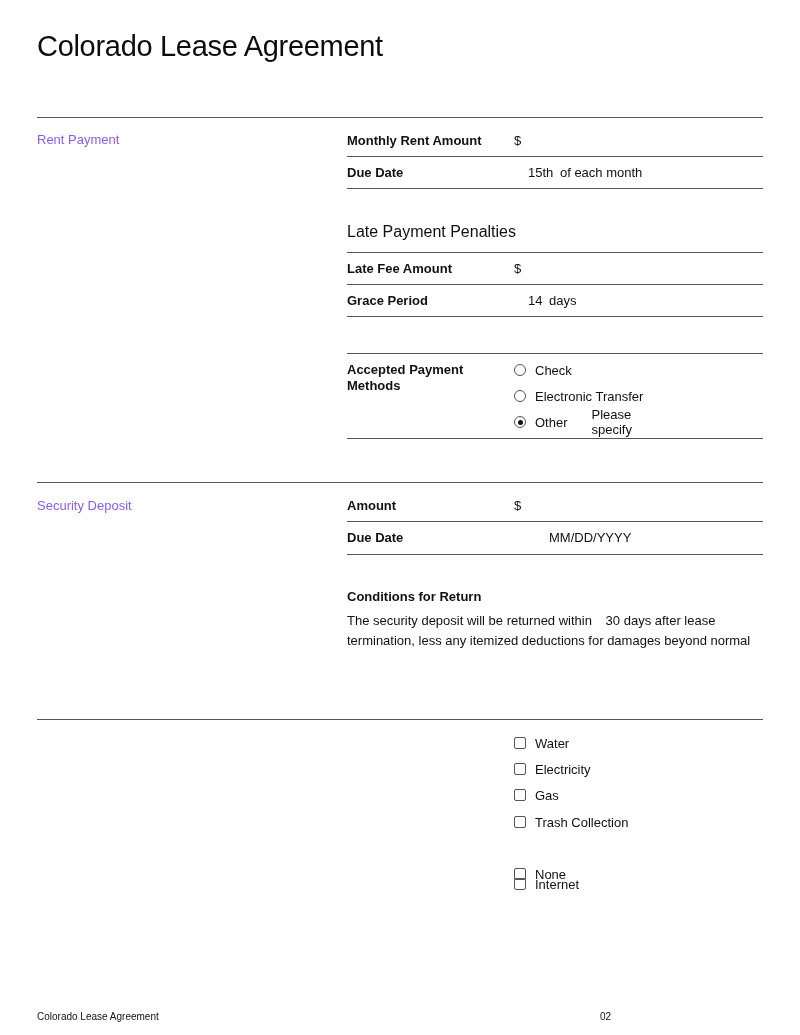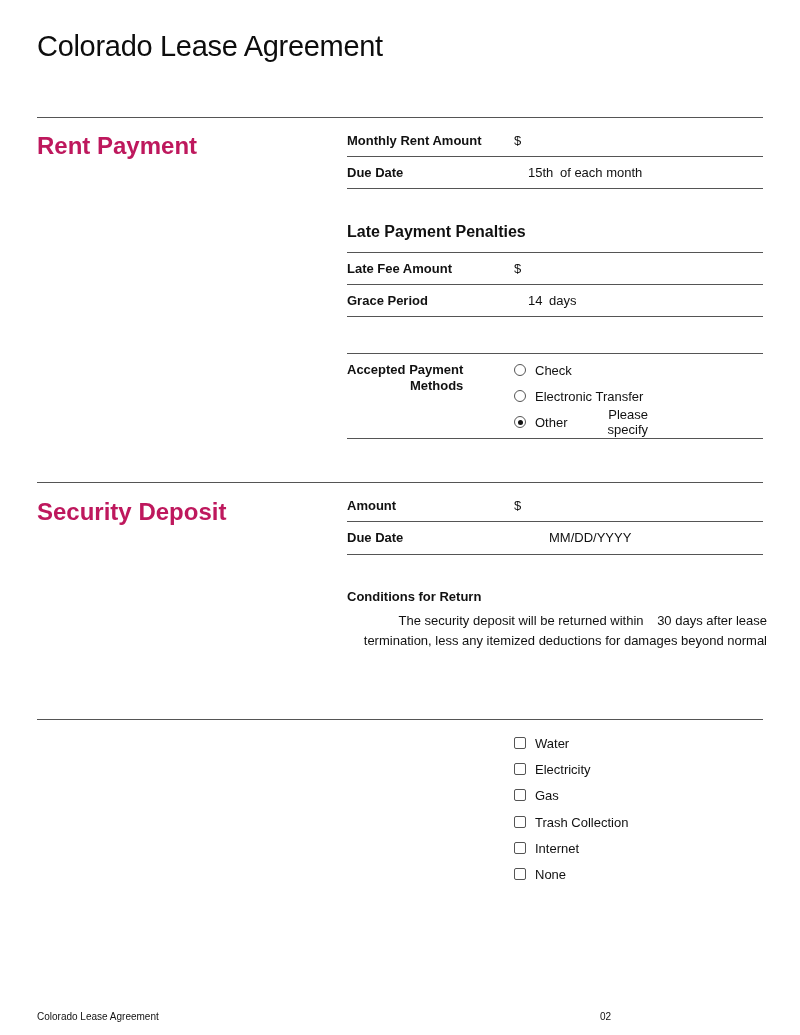--- a/index.html
+++ b/index.html
@@ -1,22 +1,22 @@
 <!DOCTYPE html>
 <html><head>
 <meta charset="utf-8">
 <style>
   * { box-sizing: border-box; margin: 0; padding: 0; }
   html, body { width: 800px; height: 1035px; background: #ffffff; }
   body { font-family: "Liberation Sans", sans-serif; color: #111111; position: relative; }
-  .page { position: relative; width: 648px; height: 1035px; text-align: right; }
+  .page { position: relative; width: 648px; height: 1035px; }
   .doc-title { position: absolute; left: 37px; top: 30px; font-size: 29px; font-weight: 400; letter-spacing: -0.3px; color: #0d0d0d; }
   .hr { position: absolute; left: 37px; width: 726px; height: 1px; background: #555555; }
   .rule { position: absolute; left: 347px; width: 416px; height: 1px; background: #555555; }
-  .section-title { position: absolute; left: 37px; font-size: 24px; font-weight: 700; color: #be185d; }
+  .section-title { position: absolute; left: 37px; font-size: 13px; font-weight: 400; color: #8b5cf6; }
   .field-label { position: absolute; left: 347px; font-size: 13px; font-weight: 700; color: #111; line-height: 16px; }
   .field-value { position: absolute; font-size: 13px; color: #111; line-height: 16px; }
   .sub-title { position: absolute; left: 347px; font-size: 16px; color: #111; }
   .opt { position: absolute; left: 514px; height: 16px; display: flex; align-items: center; font-size: 13px; color: #111; }
   .radio { width: 12px; height: 12px; border: 1px solid #555; border-radius: 50%; margin-right: 9px; position: relative; flex: 0 0 12px; }
   .radio.checked::after { content: ""; position: absolute; left: 2.5px; top: 2.5px; width: 5px; height: 5px; border-radius: 50%; background: #111; }
   .checkbox { width: 12px; height: 12px; border: 1px solid #555; border-radius: 2px; margin-right: 9px; flex: 0 0 12px; }
   .para { position: absolute; left: 347px; width: 420px; font-size: 13px; line-height: 20px; color: #111; }
   .footer { position: absolute; top: 1011px; font-size: 10px; color: #111; }
 </style>
@@ -36,21 +36,21 @@
   </div>
   <div class="rule" style="top:156px;"></div>
 
   <div class="field-label" style="top:165px;">Due Date</div>
   <div class="field-value" style="top:165px; left:528px;">
     <span>15th</span>
     <span style="margin-left:3px;">of each month</span>
   </div>
   <div class="rule" style="top:188px;"></div>
 
-  <div class="sub-title" style="top:223px;font-weight:bold;">Late Payment Penalties</div>
+  <div class="sub-title" style="top:223px;">Late Payment Penalties</div>
   <div class="rule" style="top:252px;"></div>
 
   <div class="field-label" style="top:261px;">Late Fee Amount</div>
   <div class="field-value" style="top:261px; left:514px;">
     <span>$</span>
   </div>
   <div class="rule" style="top:284px;"></div>
 
   <div class="field-label" style="top:293px;">Grace Period</div>
   <div class="field-value" style="top:293px; left:528px;">
@@ -115,21 +115,21 @@
     <span>Electricity</span>
   </div>
   <div class="opt" style="top:787px;">
     <span class="checkbox"></span>
     <span>Gas</span>
   </div>
   <div class="opt" style="top:814px;">
     <span class="checkbox"></span>
     <span>Trash Collection</span>
   </div>
-  <div class="opt" style="top:840px;">
+  <div class="opt" style="top:876px;">
     <span class="checkbox"></span>
     <span>Internet</span>
   </div>
   <div class="opt" style="top:866px;">
     <span class="checkbox"></span>
     <span>None</span>
   </div>
 
   <div class="footer" style="left:37px;">Colorado Lease Agreement</div>
   <div class="footer" style="right:37px;">02</div>

